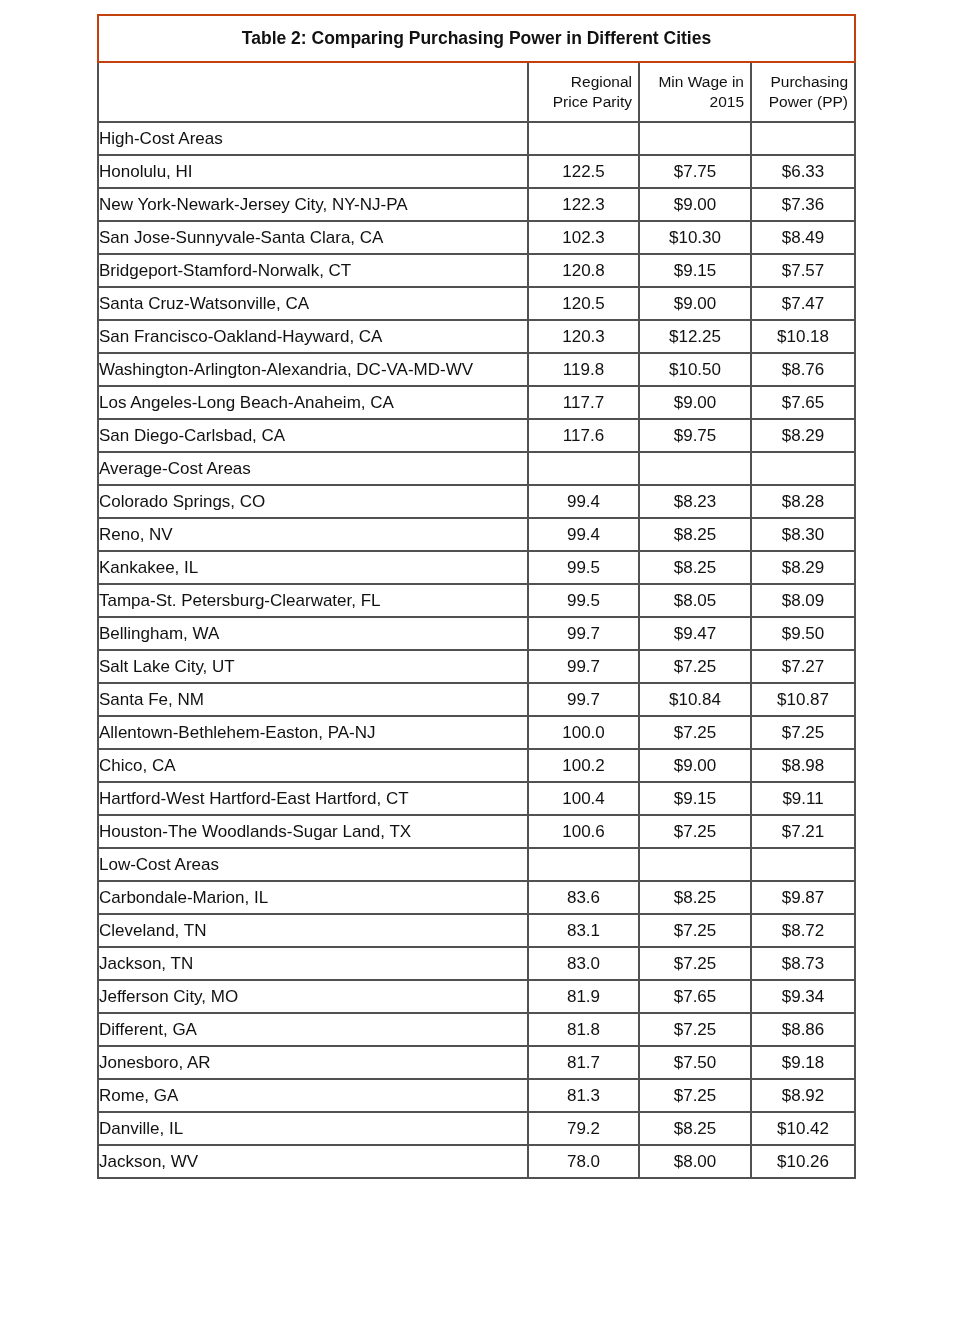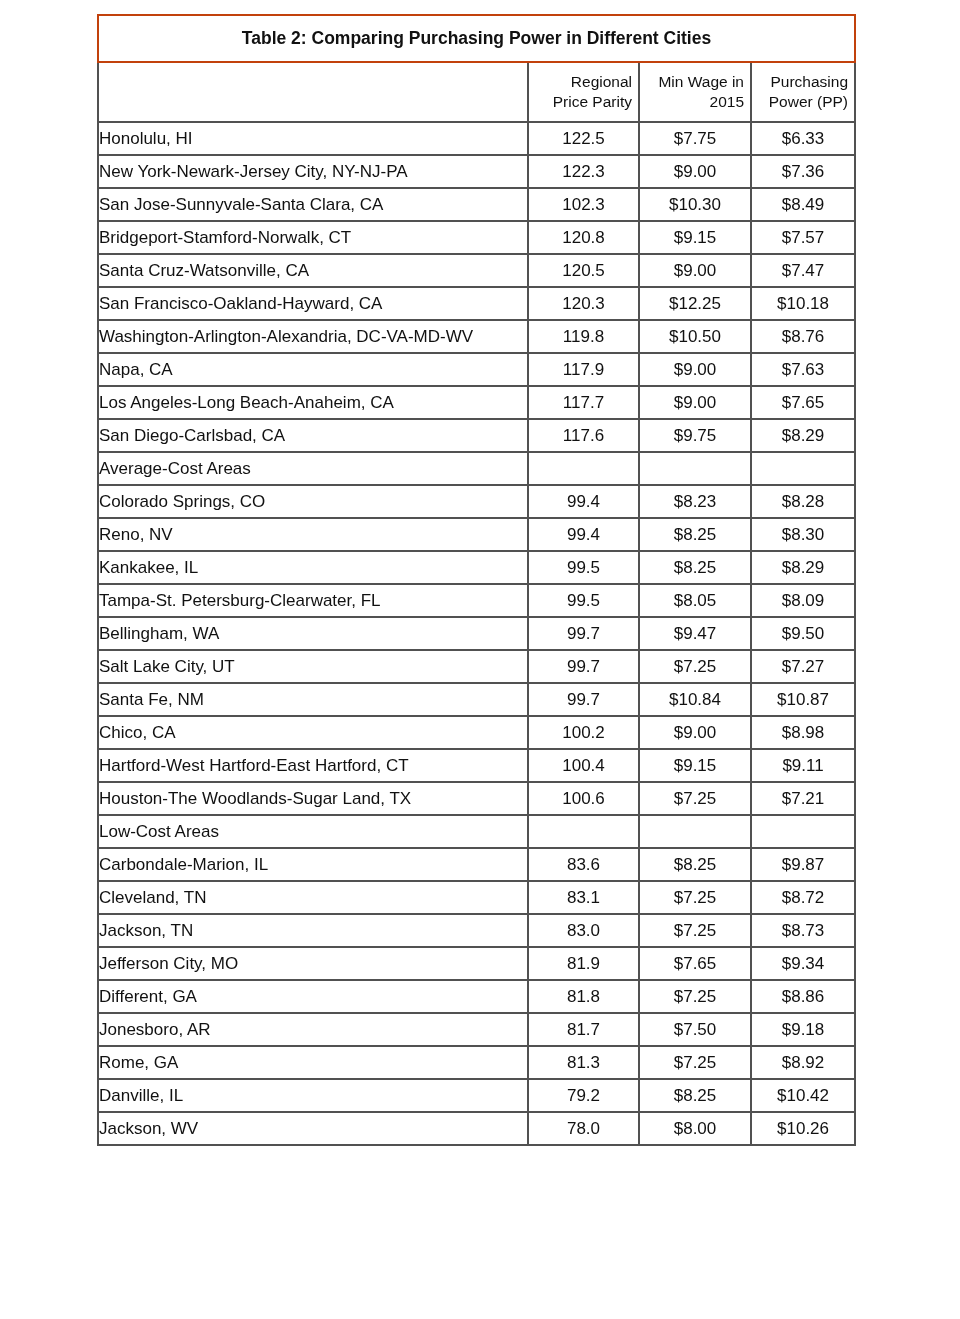--- a/index.html
+++ b/index.html
@@ -77,20 +77,26 @@
       <tr class="title-row">
         <td colspan="4">Table 2: Comparing Purchasing Power in Different Cities</td>
       </tr>
       <tr class="header-row">
         <td class="city"></td>
         <td>Regional Price Parity</td>
         <td>Min Wage in 2015</td>
         <td>Purchasing Power (PP)</td>
       </tr>
 
+    <tr class="section-row">
+          <td class="city section-label">High-Cost Areas</td>
+          <td class="num"></td>
+          <td class="num"></td>
+          <td class="num"></td>
+        </tr>
         <tr class="data-row">
           <td class="city">Honolulu, HI</td>
           <td class="num">122.5</td>
           <td class="num">$7.75</td>
           <td class="num">$6.33</td>
         </tr>
         <tr class="data-row">
           <td class="city">New York-Newark-Jersey City, NY-NJ-PA</td>
           <td class="num">122.3</td>
           <td class="num">$9.00</td>
@@ -120,26 +126,20 @@
           <td class="num">$12.25</td>
           <td class="num">$10.18</td>
         </tr>
         <tr class="data-row">
           <td class="city">Washington-Arlington-Alexandria, DC-VA-MD-WV</td>
           <td class="num">119.8</td>
           <td class="num">$10.50</td>
           <td class="num">$8.76</td>
         </tr>
         <tr class="data-row">
-          <td class="city">Napa, CA</td>
-          <td class="num">117.9</td>
-          <td class="num">$9.00</td>
-          <td class="num">$7.63</td>
-        </tr>
-        <tr class="data-row">
           <td class="city">Los Angeles-Long Beach-Anaheim, CA</td>
           <td class="num">117.7</td>
           <td class="num">$9.00</td>
           <td class="num">$7.65</td>
         </tr>
         <tr class="data-row">
           <td class="city">San Diego-Carlsbad, CA</td>
           <td class="num">117.6</td>
           <td class="num">$9.75</td>
           <td class="num">$8.29</td>
@@ -184,20 +184,26 @@
           <td class="city">Salt Lake City, UT</td>
           <td class="num">99.7</td>
           <td class="num">$7.25</td>
           <td class="num">$7.27</td>
         </tr>
         <tr class="data-row">
           <td class="city">Santa Fe, NM</td>
           <td class="num">99.7</td>
           <td class="num">$10.84</td>
           <td class="num">$10.87</td>
+        </tr>
+        <tr class="data-row">
+          <td class="city">Allentown-Bethlehem-Easton, PA-NJ</td>
+          <td class="num">100.0</td>
+          <td class="num">$7.25</td>
+          <td class="num">$7.25</td>
         </tr>
         <tr class="data-row">
           <td class="city">Chico, CA</td>
           <td class="num">100.2</td>
           <td class="num">$9.00</td>
           <td class="num">$8.98</td>
         </tr>
         <tr class="data-row">
           <td class="city">Hartford-West Hartford-East Hartford, CT</td>
           <td class="num">100.4</td>

